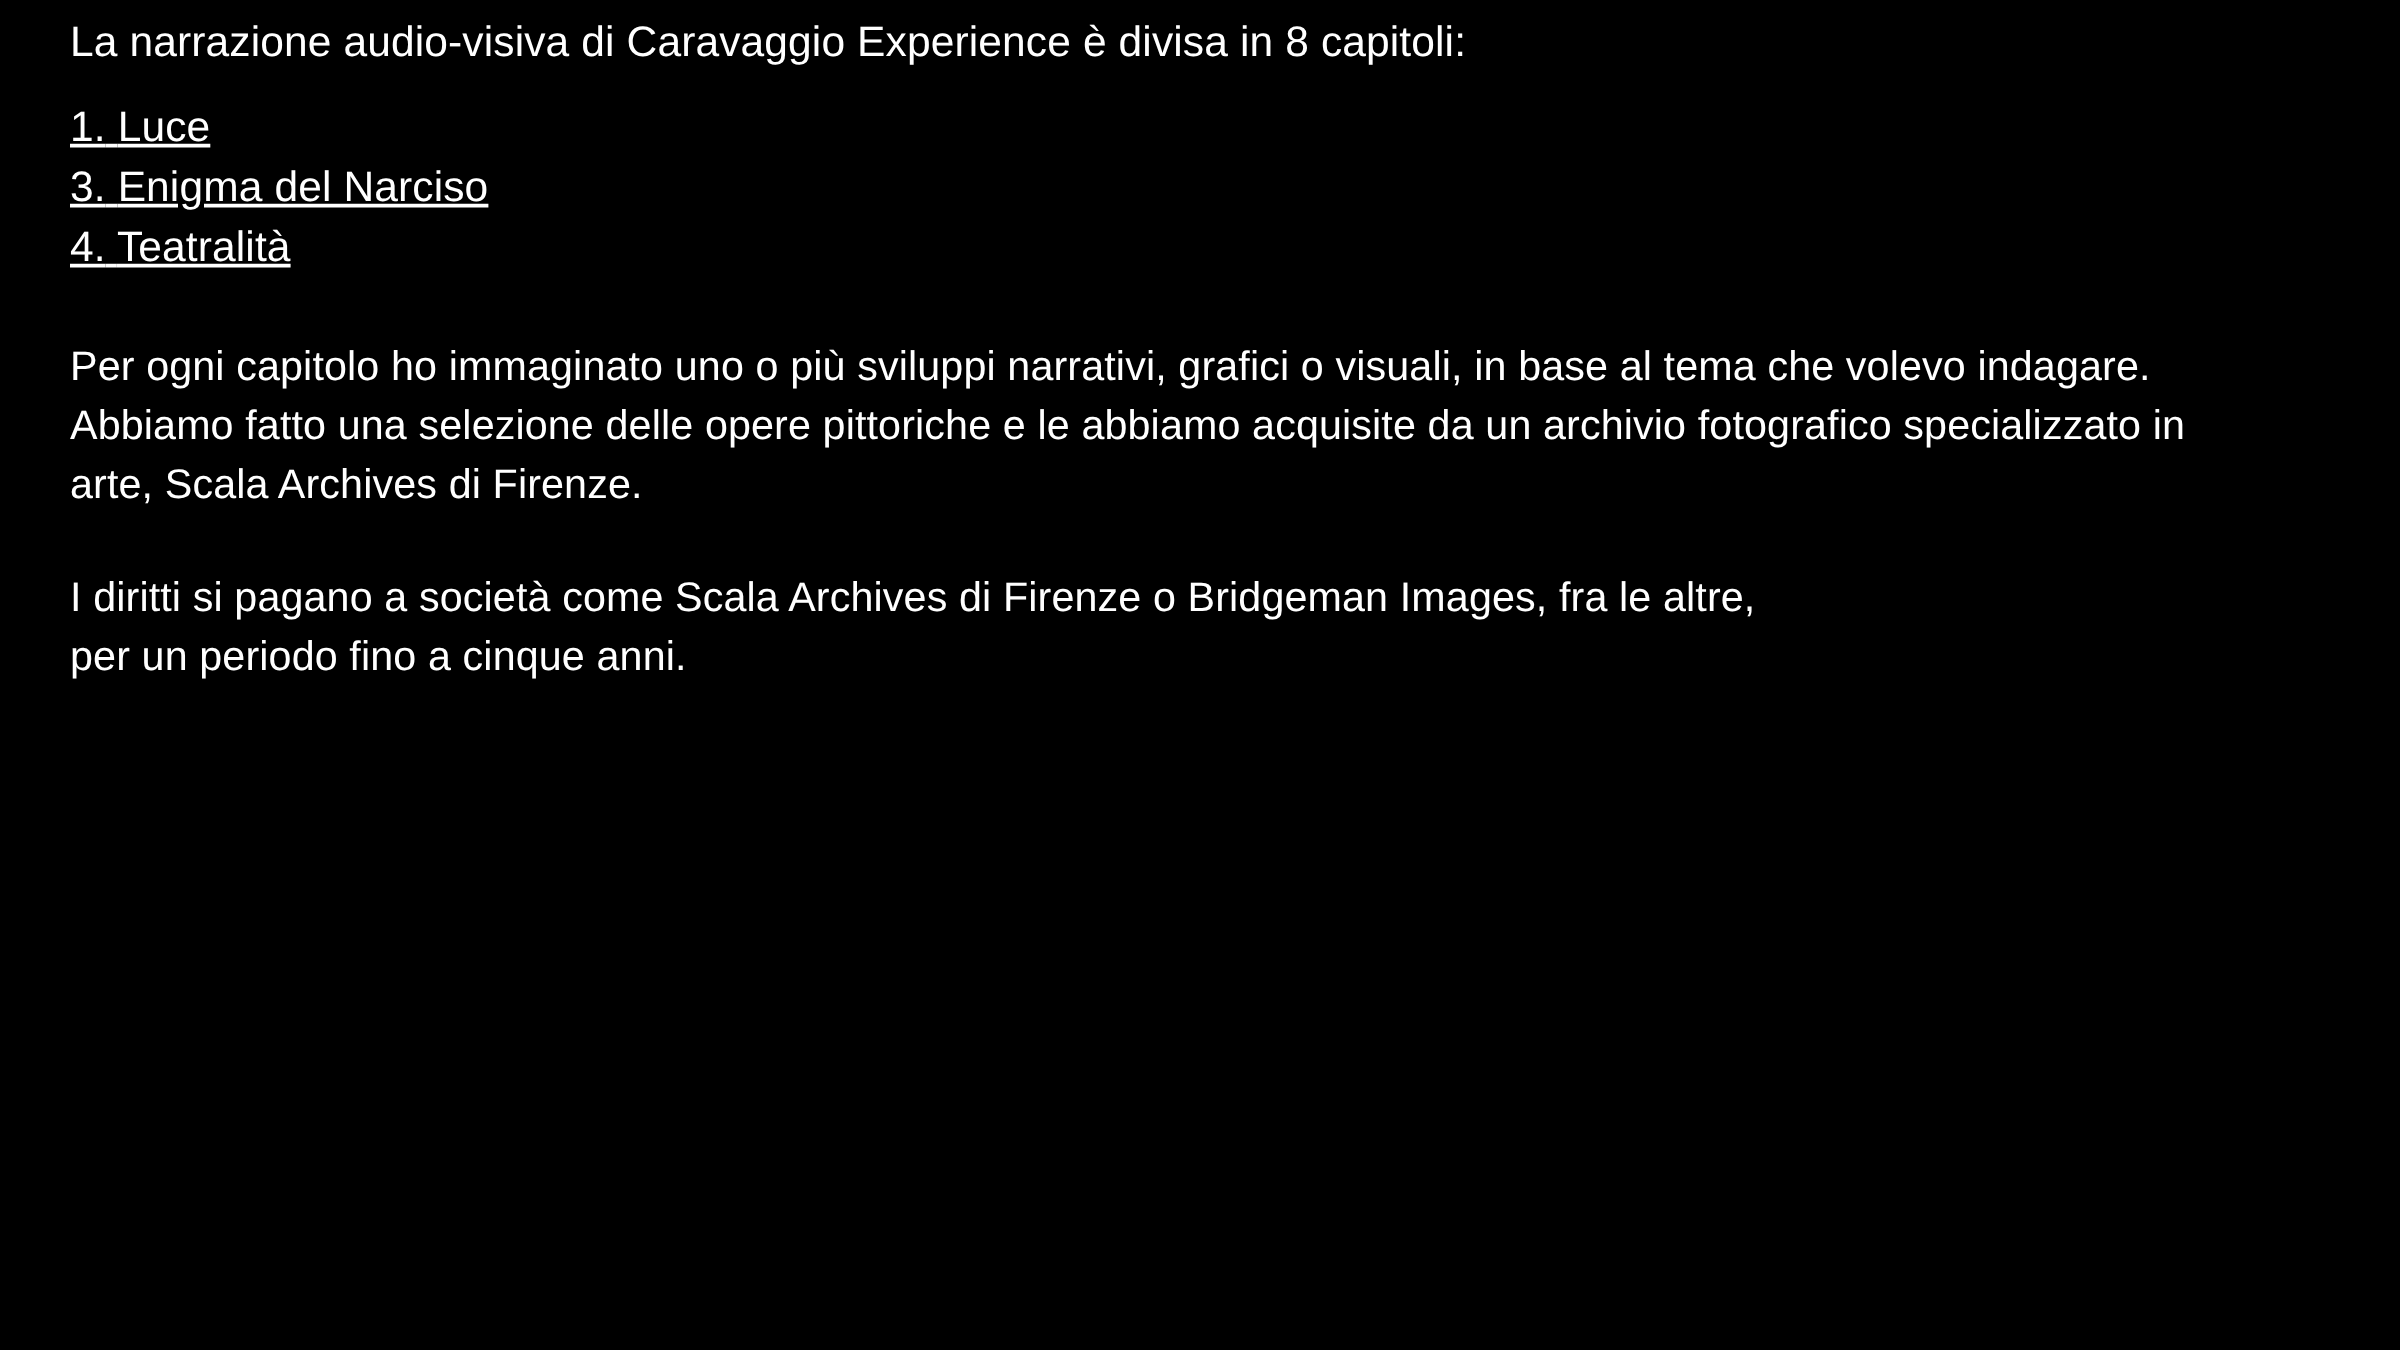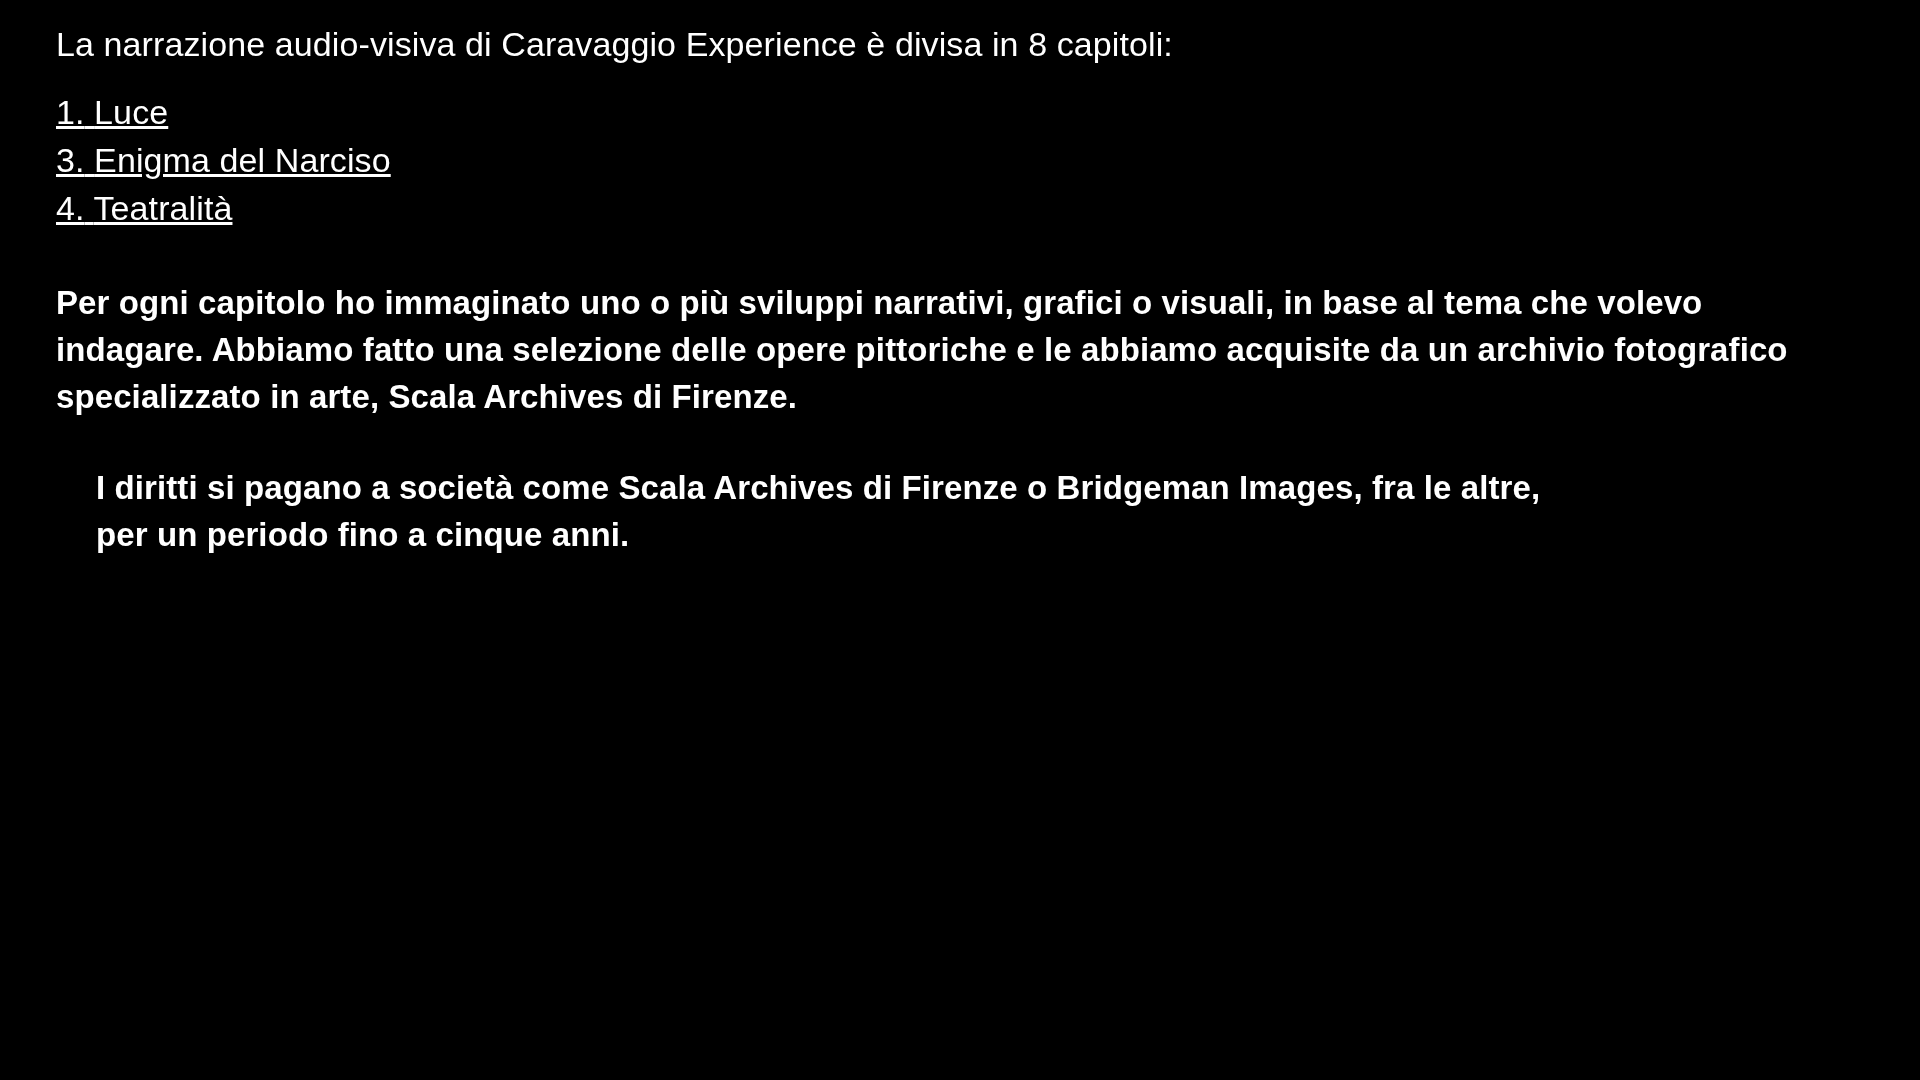--- a/index.html
+++ b/index.html
@@ -14,21 +14,21 @@
     font-family: "Liberation Sans", sans-serif;
     color: #ffffff;
     -webkit-font-smoothing: antialiased;
   }
   .page {
     position: relative;
     width: 1920px;
     height: 1080px;
     background: #000000;
     box-sizing: border-box;
-    padding: 22px 60px 0 56px;
+    padding: 12px 60px 0 56px;
   }
   .intro {
     font-size: 34px;
     line-height: 1.30;
     letter-spacing: 0.1px;
     margin: 0 0 22px 0;
   }
   .chapter-list {
     list-style: none;
     margin: 0 0 0 0;
@@ -49,28 +49,26 @@
   }
   .spacer-block {
     height: 48px;
   }
   .para {
     font-size: 33px;
     line-height: 1.42;
     letter-spacing: 0.1px;
     margin: 0;
     max-width: 1740px;
-    font-weight: bold;
   }
   .para + .para {
     margin-top: 44px;
   }
   .para-last {
     max-width: 1700px;
-    margin-left: 40px;
   }
 </style>
 </head>
 <body>
 
 <div class="page">
 
   <p class="intro">La narrazione audio-visiva di Caravaggio Experience è divisa in 8 capitoli:</p>
 
   <ul class="chapter-list">

